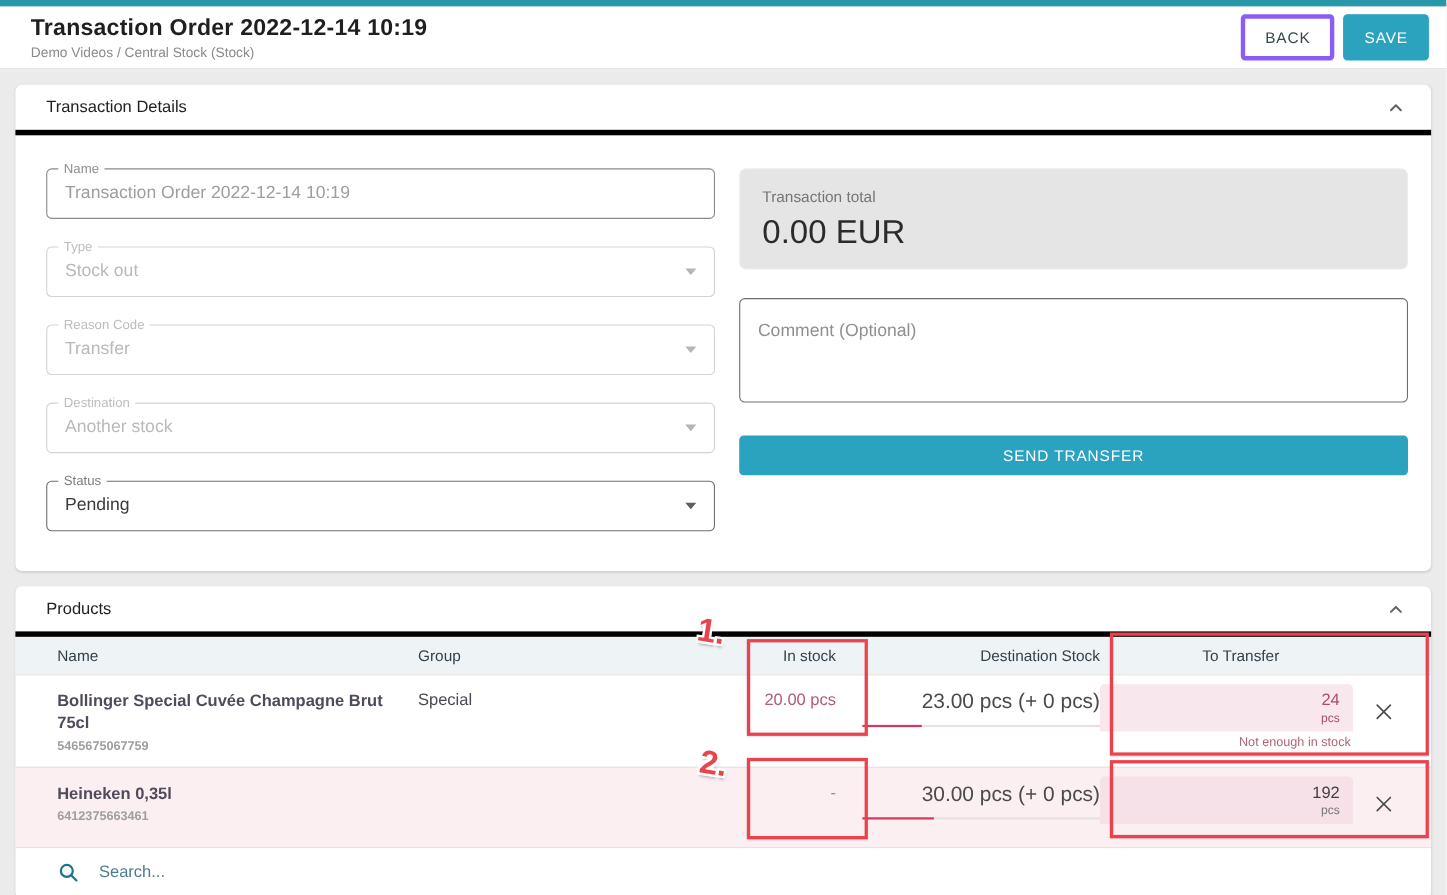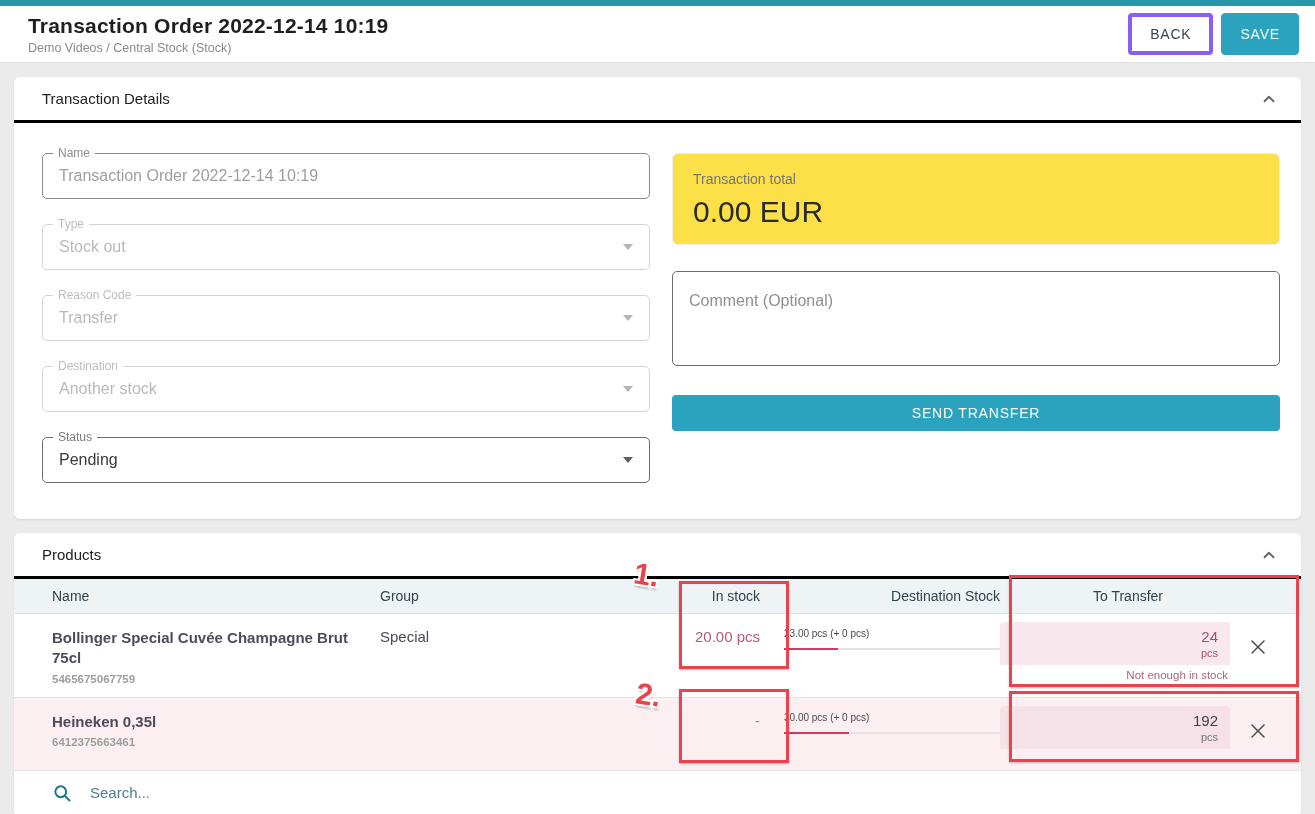--- a/index.html
+++ b/index.html
@@ -16,21 +16,21 @@
   .hdr-buttons { display:flex; gap:8px; }
   .btn { font-family:"Liberation Sans", sans-serif; font-size:14px; letter-spacing:.8px;
     border-radius:4px; padding:9px 18px; cursor:pointer; }
   .btn-back { background:#fff; border:4px solid #8b5cf6; color:#37474f; }
   .btn-save { background:#2ba3bf; border:1px solid #2ba3bf; color:#fff; }
 
   
   .main { padding:14px; }
   .card { background:#fff; border-radius:6px; box-shadow:0 1px 2px rgba(0,0,0,.10); }
   .card-hd { display:flex; align-items:center; justify-content:space-between;
-    padding:0 20px 0 28px; height:46px; border-bottom:3px solid #000000; }
+    padding:0 20px 0 28px; height:46px; border-bottom:5px solid #000000; }
   .card-hd-title { font-size:15px; color:#212121; }
   .chev { width:24px; height:24px; display:flex; align-items:center; justify-content:center; cursor:pointer; }
 
   
   .details-body { display:flex; gap:22px; padding:30px 21px 36px 28px; }
   .col { flex:1 1 0; }
 
   .field { position:relative; border:1px solid #8a8a8a; border-radius:5px; height:46px;
     display:flex; align-items:center; margin-bottom:25px; background:#fff; }
   .field:last-child { margin-bottom:0; }
@@ -41,21 +41,21 @@
   .field.disabled { border-color:#d4d4d4; }
   .field.disabled .flabel { color:#bdbdbd; }
   .field.disabled .fvalue { color:#b9b9b9; }
   .field.active { border-color:#6f6f6f; }
   .field.active .flabel { color:#7c7c7c; }
   .field.active .fvalue { color:#3a3a3a; }
   .caret { width:0; height:0; border-left:5px solid transparent; border-right:5px solid transparent;
     border-top:6px solid #b5b5b5; margin-right:16px; }
   .caret.dark { border-top-color:#5f5f5f; }
 
-  .total-box { background:#fde047; border:1px solid #ededed; border-radius:6px;
+  .total-box { background:#e5e5e5; border:1px solid #ededed; border-radius:6px;
     height:92px; padding:17px 20px; margin-bottom:26px; }
   .total-label { font-size:14px; color:#757575; margin-bottom:8px; }
   .total-value { font-size:30px; color:#2b2b2b; }
   .comment { width:100%; height:95px; border:1px solid #6e6e6e; border-radius:5px;
     padding:20px 16px; font-size:16px; color:#3a3a3a; resize:none; outline:none;
     font-family:"Liberation Sans", sans-serif; margin-bottom:25px; }
   .comment::placeholder { color:#8f8f8f; }
   .send-btn { width:100%; height:36px; background:#2ba3bf; color:#fff; border:none; border-radius:4px;
     font-size:14px; letter-spacing:.8px; cursor:pointer; font-family:"Liberation Sans", sans-serif; }
 
@@ -70,21 +70,21 @@
   .t-row { border-top:1px solid #e3e3e3; position:relative; }
   .t-row > div { padding-top:14px; }
   .row-pink { background:#fbeff2; }
   .cell-name { padding-bottom:12px;font-weight:bold; }
   .pname { font-size:15px; color:#514a5b; line-height:1.35; max-width:300px; }
   .pbarcode { font-size:11.5px; color:#9e9e9e; margin-top:4px; }
   .pgroup { font-size:15px; color:#4d4653; }
   .cell-right { text-align:right; font-size:15px; }
   .instock-err { color:#b55a78; }
   .instock-dash { color:#8f8f8f; }
-  .cell-dest { font-size:10px; color:#4a4a4a; padding-left:24px; }
+  .cell-dest { font-size:19px; color:#4a4a4a; text-align:right; padding-left:24px; }
   .dest-bar { height:2px; background:#e9e0e3; margin-top:9px; position:relative; }
   .dest-fill { position:absolute; left:0; top:0; height:2px; background:#d23a64; }
   .transfer-wrap { padding-top:8px !important; }
   .transfer-input { border-radius:4px 4px 0 0; padding:6px 12px 6px 12px; text-align:right; }
   .ti-pink1 { background:#f8e7ed; }
   .ti-pink2 { background:#f6e1e8; }
   .ti-num { font-size:15px; }
   .ti-num.rose { color:#a94f6b; }
   .ti-num.dark { color:#3f3f3f; }
   .ti-unit { font-size:11px; margin-top:2px; }

